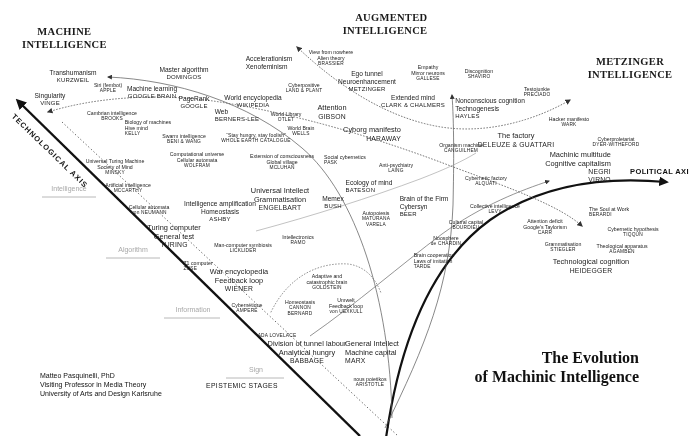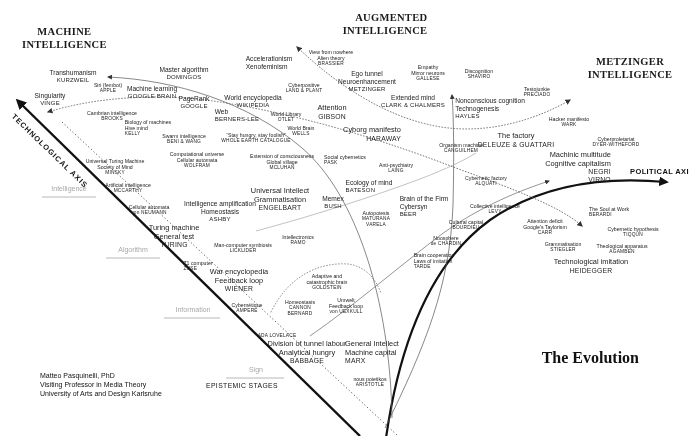--- a/index.html
+++ b/index.html
@@ -250,21 +250,21 @@
       </div>
       <div class="node s" style="left: 298px; top: 240px;">
         <div class="t">Intellectronics</div>
         <div class="a">RAMO</div>
       </div>
       <div class="node s" style="left: 243px; top: 248px;">
         <div class="t">Man-computer symbiosis</div>
         <div class="a">LICKLIDER</div>
       </div>
       <div class="node l" style="left: 174px; top: 237px;">
-        <div class="t">Turing machine</div>
+        <div class="t">Turing computer</div>
         <div class="t">General test</div>
         <div class="a">TURING</div>
       </div>
       <div class="node s al-left" style="left: 198px; top: 266px;">
         <div class="t">Z1 computer</div>
         <div class="a">ZUSE</div>
       </div>
       <div class="node l" style="left: 239px; top: 281px;">
         <div class="t">War encyclopedia</div>
         <div class="t">Feedback loop</div>
@@ -377,27 +377,28 @@
       </div>
       <div class="node s" style="left: 622px; top: 249px;">
         <div class="t">Theological apparatus</div>
         <div class="a">AGAMBEN</div>
       </div>
       <div class="node s" style="left: 563px; top: 247px;">
         <div class="t">Grammatisation</div>
         <div class="a">STIEGLER</div>
       </div>
       <div class="node l" style="left: 591px; top: 266px;">
-        <div class="t">Technological imitation</div>
+        <div class="t">Technological cognition</div>
         <div class="a">HEIDEGGER</div>
       </div>
     </div>
 
   <div class="abs main-title">
     <div>The Evolution</div>
+      <div>of Machinic Intelligence</div>
   </div>
 
   <div class="abs credit">
     <div>Matteo Pasquinelli, PhD</div>
       <div>Visiting Professor in Media Theory</div>
       <div>University of Arts and Design Karlsruhe</div>
   </div>
 
 </div>
 

